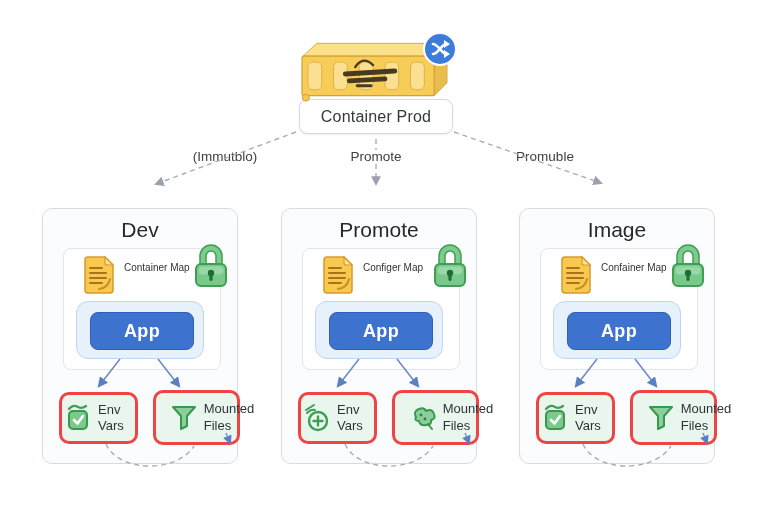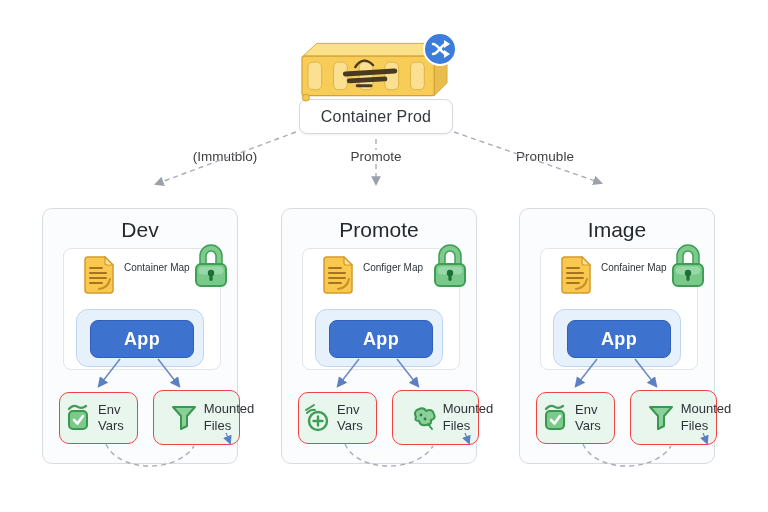--- a/index.html
+++ b/index.html
@@ -42,31 +42,31 @@
     position:absolute;left:20px;top:39px;width:156px;height:120px;
     background:#ffffff;border:1px solid #e2e6eb;border-radius:8px;
   }
   .doc-icon{position:absolute;left:38px;top:46px;}
   .map-label{
     position:absolute;left:81px;top:51px;width:74px;
     font-size:10px;line-height:1.5;color:#2e3338;
   }
   .lock{position:absolute;left:149px;top:33px;z-index:3;}
   .app-wrap{
-    position:absolute;left:33px;top:100px;width:128px;height:58px;
+    position:absolute;left:33px;top:92px;width:128px;height:58px;
     background:#e7f1fb;border:1.5px solid #bdd7f2;border-radius:12px;box-sizing:border-box;padding-left:20px;
   }
   .app-btn{
     position:absolute;left:13px;top:10px;width:102px;height:36px;
     background:#3e72cf;border:1px solid #2f5fb8;border-radius:8px;
     display:flex;align-items:center;justify-content:center;
     color:#fff;font-size:18px;font-weight:bold;letter-spacing:.3px;
   }
   .gbox{
-    position:absolute;background:#e9f6ee;border:1px solid #ef4444;border-radius:10px;
+    position:absolute;background:#e9f6ee;border:3px solid #ef4444;border-radius:10px;
     display:flex;align-items:center;justify-content:center;gap:7px;box-sizing:border-box;
   }
   .gbox.env{left:16px;top:183px;width:79px;height:52px;}
   .gbox.mnt{left:110px;top:181px;width:87px;height:55px;padding-left:32px;}
   .gbox .glabel{font-size:13px;line-height:1.25;color:#2e3338;}
   .gbox.env .glabel{width:34px;}
   .gbox.mnt .glabel{width:58px;}
 
   .connector-layer{position:absolute;left:0;top:0;pointer-events:none;z-index:5;}
   .top-icons{z-index:2;}

